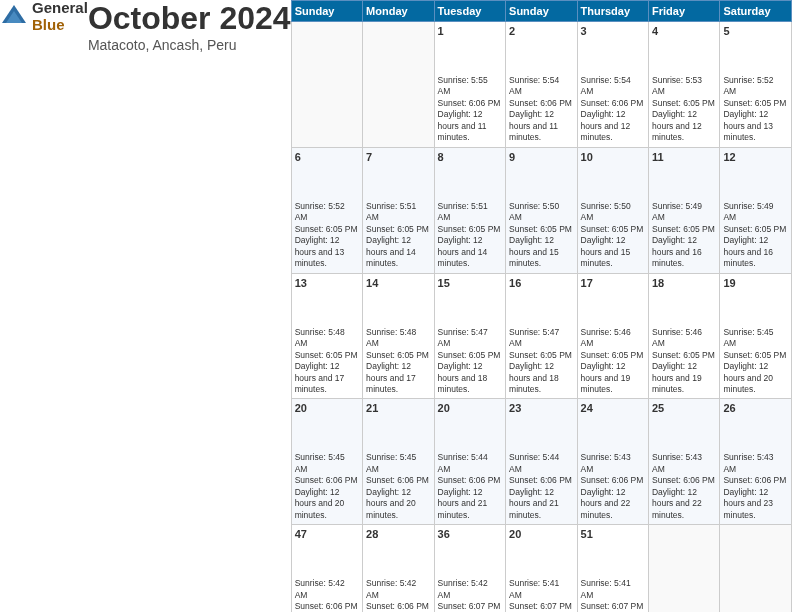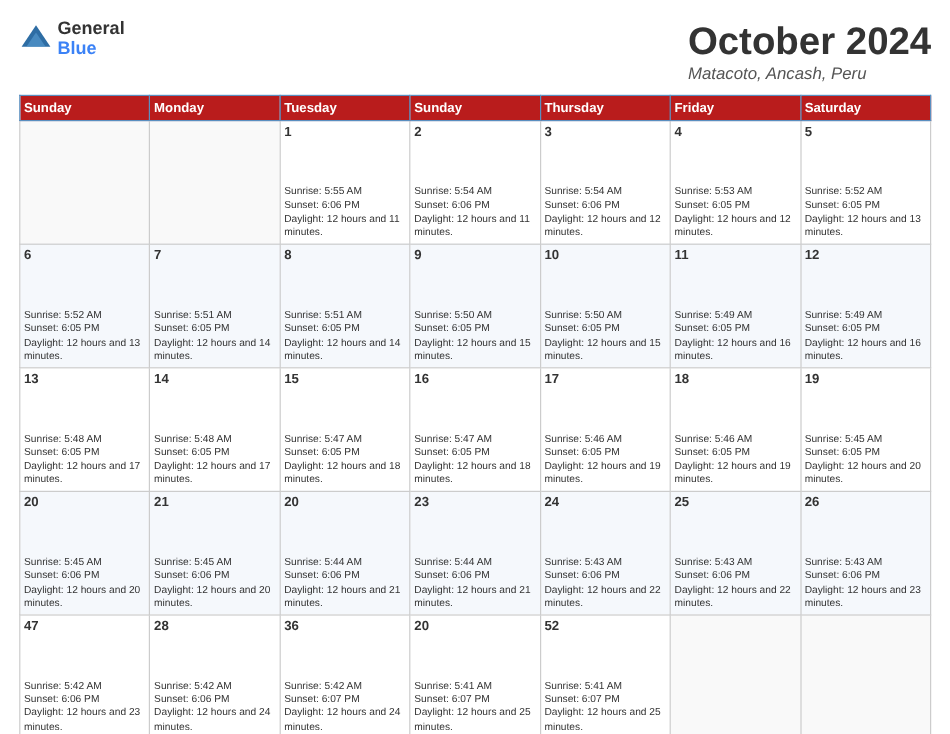--- a/index.html
+++ b/index.html
@@ -6,23 +6,22 @@
     body {
       width: 792px;
       height: 612px;
       font-family: Arial, sans-serif;
       background: #fff;
       overflow: hidden;
     }
     .page {
       width: 792px;
       height: 612px;
-      padding: 16px;
-      display: flex;
-      flex-direction: column;
+      display: flex;
+      flex-direction: row;
     }
     .header {
       display: flex;
       justify-content: space-between;
       align-items: flex-start;
       margin-bottom: 10px;
     }
     .logo {
       display: flex;
       align-items: center;
@@ -34,48 +33,47 @@
       line-height: 1.1;
     }
     .logo-general {
       font-size: 15px;
       font-weight: bold;
       color: #333;
     }
     .logo-blue {
       font-size: 15px;
       font-weight: bold;
-      color: #3b82f6;
+      color: #a16207;
     }
     .logo-icon {
       width: 28px;
       height: 28px;
     }
     .title-section {
       text-align: left;
     }
     .month-title {
       font-size: 32px;
       font-weight: bold;
       color: #333;
     }
     .location {
       font-size: 14px;
       color: #555;
-      font-style: italic;
     }
     .calendar {
       flex: 1;
       border: 1px solid #ccc;
       border-collapse: collapse;
       width: 100%;
       table-layout: fixed;
     }
     .calendar th {
-      background: #b91c1c;
+      background: #0369a1;
       color: white;
       font-size: 11px;
       font-weight: bold;
       padding: 4px 3px;
       text-align: left;
       border: 1px solid #5a8fc0;
     }
     .calendar td {
       border: 1px solid #ccc;
       vertical-align: top;
@@ -265,21 +263,21 @@
           </td>
           <td>
             <span class="day-num">36</span>
             <div class="day-info">Sunrise: 5:42 AM<br>Sunset: 6:07 PM<br>Daylight: 12 hours and 24 minutes.</div>
           </td>
           <td>
             <span class="day-num">20</span>
             <div class="day-info">Sunrise: 5:41 AM<br>Sunset: 6:07 PM<br>Daylight: 12 hours and 25 minutes.</div>
           </td>
           <td>
-            <span class="day-num">52</span>
+            <span class="day-num">51</span>
             <div class="day-info">Sunrise: 5:41 AM<br>Sunset: 6:07 PM<br>Daylight: 12 hours and 25 minutes.</div>
           </td>
           <td class="empty-cell"></td>
           <td class="empty-cell"></td>
         </tr>
       </tbody>
   </table>
 </div>
 
 </body></html>

